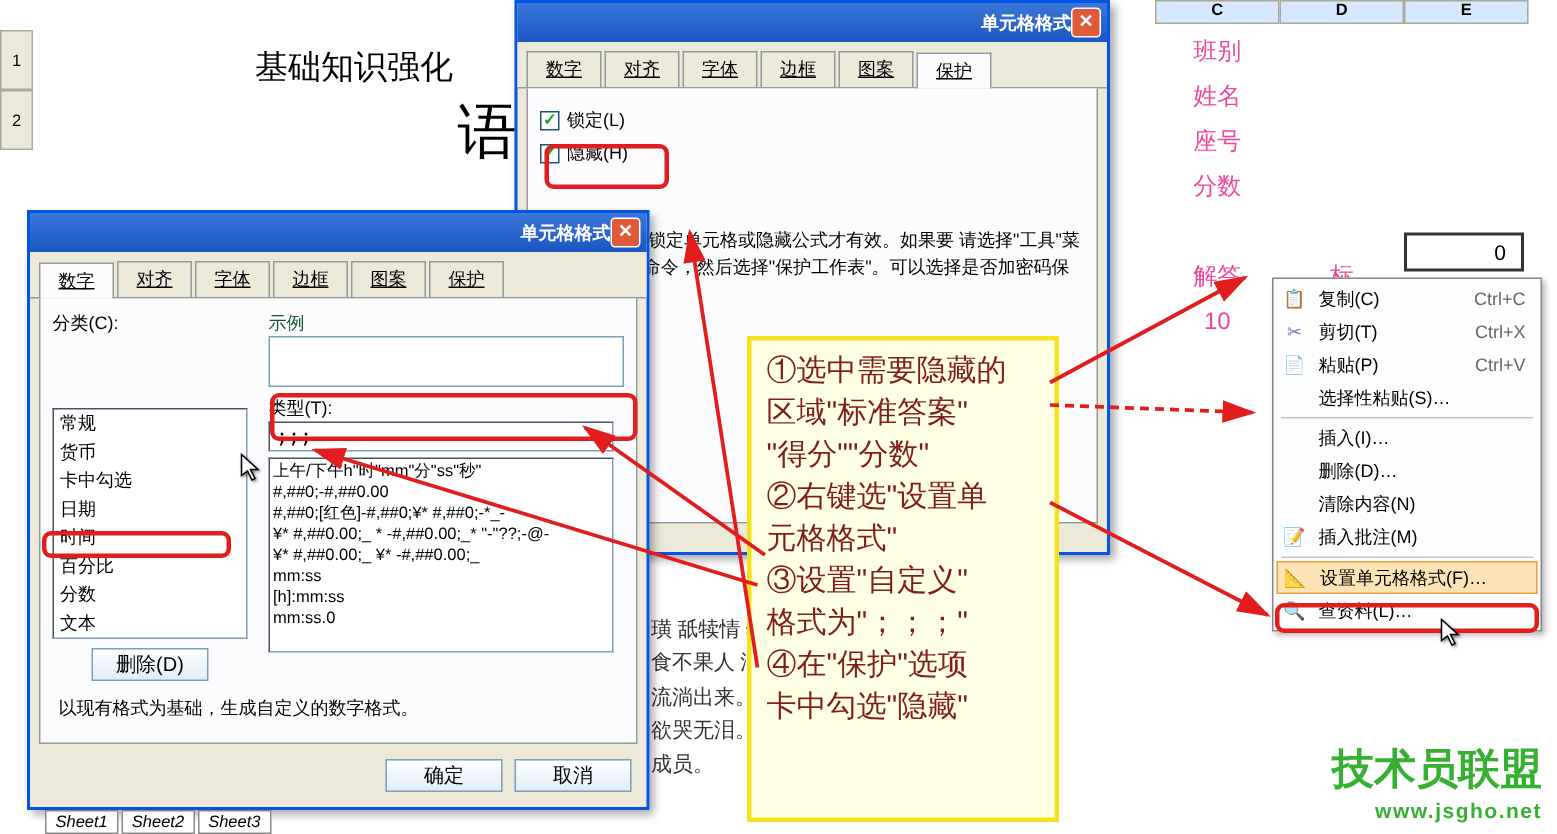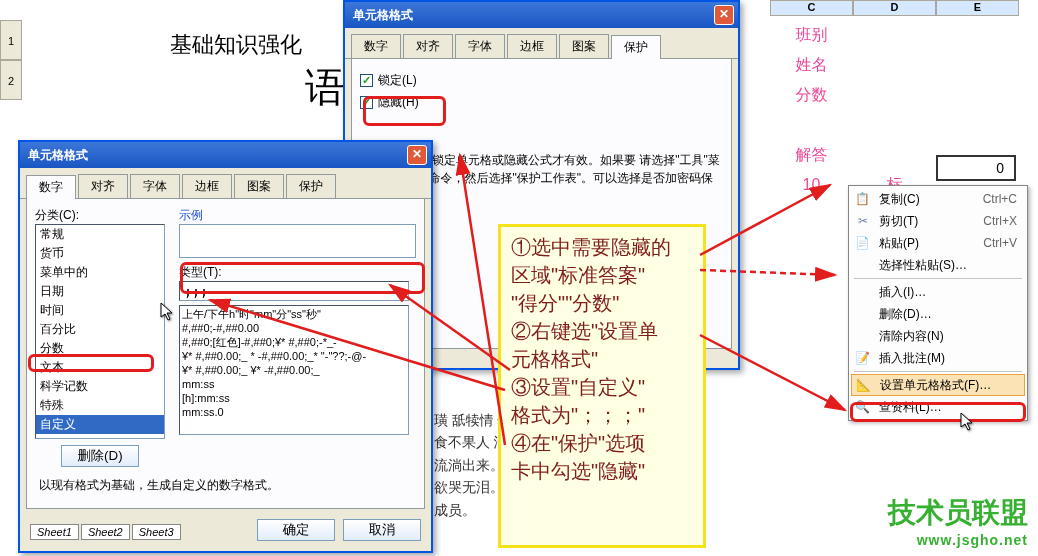--- a/index.html
+++ b/index.html
@@ -12,34 +12,34 @@
 .row-nums { position: absolute; left: 0; top: 20px; }
 .row-nums div { width: 22px; height: 40px; border: 1px solid #aca899; background: #ece9d8; text-align: center; line-height: 40px; font-size: 11px; }
 .bgtext { position: absolute; left: 170px; top: 30px; font-size: 22px; color: #000; font-family: SimSun; }
 .bigyu  { position: absolute; left: 305px; top: 60px; font-size: 40px; color: #000; font-family: KaiTi, SimSun; }
 
 .sheet-cells { position: absolute; left: 770px; top: 20px; font-size: 16px; color: #ec4899; font-family: KaiTi, SimSun; }
 .sheet-cells div { width: 83px; height: 30px; line-height: 30px; text-align: center; }
 
 
 .dialog { position: absolute; background: #ece9d8; border: 2px solid #0055e5; box-shadow: 3px 3px 6px rgba(0,0,0,.35); }
-.titlebar { display: flex; align-items: center; justify-content: space-between; height: 26px; background: linear-gradient(#3b77d8,#1a56c3); color: #fff; padding: 0 4px 0 8px; font-weight: bold; font-size: 12px; }
+.titlebar { display: flex; align-items: center; justify-content: flex-end; height: 26px; background: linear-gradient(#3b77d8,#1a56c3); color: #fff; padding: 0 4px 0 8px; font-weight: bold; font-size: 12px; }
 .closebtn { width: 20px; height: 20px; background: #e05a3a; border: 1px solid #fff; border-radius: 3px; color: #fff; text-align: center; line-height: 16px; font-weight: bold; cursor: pointer; }
 .tabbar { display: flex; background: #ece9d8; padding: 6px 6px 0 6px; border-bottom: 1px solid #919b9c; }
-.tab { padding: 3px 12px; border: 1px solid #919b9c; border-bottom: none; background: #ece9d8; margin-right: 2px; font-size: 12px; cursor: pointer; }
+.tab { padding: 3px 12px; border: 1px solid #919b9c; border-bottom: none; background: #ece9d8; margin-right: 2px; font-size: 12px; cursor: pointer; text-decoration: underline; }
 .tab.active { background: #fcfcfe; position: relative; top: 1px; }
 .panel { background: #fcfcfe; border: 1px solid #919b9c; border-top: none; margin: 0 6px; padding: 8px; }
 .btnrow { display: flex; justify-content: flex-end; gap: 8px; padding: 10px; }
 .winbtn { width: 78px; height: 22px; border: 1px solid #7b9ebd; background: linear-gradient(#fff,#e1ecf9); cursor: pointer; }
 
 
 .d1 { left: 18px; top: 140px; width: 415px; }
 .d1 .row1 { display: flex; gap: 14px; }
 .catbox { width: 130px; }
-.catlist { border: 1px inset #7f9db9; background: #fff; height: 215px; overflow: hidden; font-size: 12px; }
+.catlist { border: 1px inset #7f9db9; background: #fff; height: 154px; overflow: hidden; font-size: 12px; margin-top: 48px; }
 .catlist div { padding: 1px 4px; }
 .catlist .sel { background: #316ac5; color: #fff; }
 .sample { border: 1px solid #7f9db9; height: 34px; margin-bottom: 6px; background: #fff; }
 .typeinput { width: 230px; height: 20px; border: 1px inset #7f9db9; background: #fff; padding: 2px 4px; font-family: monospace; }
 .fmtlist { width: 230px; height: 130px; border: 1px inset #7f9db9; background: #fff; overflow-y: auto; font-family: monospace; font-size: 11px; line-height: 14px; padding: 1px 2px; margin-top: 4px; }
 .desc { font-size: 12px; color: #000; padding: 10px 4px 6px; }
 
 
 .d2 { left: 343px; top: 0; width: 397px; height: 370px; }
 .d2 .panel { height: 290px; font-size: 12px; line-height: 1.5; }
@@ -61,21 +61,21 @@
 
 .redmark { position: absolute; border: 3px solid #e21d1d; border-radius: 6px; pointer-events: none; }
 .rm1 { left: 363px; top: 96px; width: 83px; height: 30px; }  
 .rm2 { left: 28px;  top: 354px; width: 126px; height: 18px; }   
 .rm3 { left: 180px; top: 262px; width: 245px; height: 32px; }   
 .rm4 { left: 850px; top: 402px; width: 176px; height: 20px; }   
 
 
 .arrow { position: absolute; pointer-events: none; }
 
-.sheet-tabs { position: absolute; left: 30px; bottom: 16px; font-size: 11px; display: flex; gap: 2px; }
+.sheet-tabs { position: absolute; left: 30px; bottom: 0; font-size: 11px; display: flex; gap: 2px; }
 .sheet-tabs span { border: 1px solid #888; padding: 1px 6px; background: #fff; font-style: italic; }
 
 .watermark { position: absolute; right: 10px; bottom: 8px; text-align: right; font-weight: bold; }
 .watermark .brand { font-size: 28px; color: #36b030; }
 .watermark .url { font-size: 14px; color: #36b030; letter-spacing: 1px; }
 .cursor { position: absolute; width: 14px; height: 20px; }
 .cursor svg { filter: drop-shadow(1px 1px 1px rgba(0,0,0,.5)); }
 
 .ezero { position: absolute; left: 936px; top: 155px; width: 80px; height: 26px; border: 2px solid #333; text-align: right; padding-right: 10px; line-height: 22px; font-size: 14px; color: #000; }
 
@@ -93,20 +93,21 @@
   <div class="row-nums">
     <div>1</div>
     <div>2</div>
   </div>
   <div class="bgtext">基础知识强化</div>
   <div class="bigyu">语</div>
 
   <div class="sheet-cells">
     <div>班别</div>
     <div>姓名</div>
+    <div>座号</div>
     <div>分数</div>
     <div></div>
     <div>解答</div>
     <div>10</div>
   </div>
   <div class="sheet-cells" style="left:853px">
     <div></div>
       <div></div>
       <div></div>
       <div></div>
@@ -180,36 +181,36 @@
     <div class="tab">图案</div>
     <div class="tab">保护</div>
   </div>
   <div class="panel">
     <div class="row1">
       <div class="catbox">
         <div>分类(C):</div>
         <div class="catlist" id="catlist">
             <div>常规</div>
             <div>货币</div>
-            <div>菜单中的</div>
+            <div>卡中勾选</div>
             <div>日期</div>
             <div>时间</div>
             <div>百分比</div>
             <div>分数</div>
             <div>文本</div>
             <div>科学记数</div>
             <div>特殊</div>
             <div class="sel">自定义</div>
           </div>
         <div style="text-align:center;margin-top:6px">
           <button class="winbtn" style="width:78px">删除(D)</button>
         </div>
       </div>
       <div style="flex:1">
-        <div style="color:#1d4ed8">示例</div>
+        <div style="color:#14532d">示例</div>
         <div class="sample"></div>
         <div>类型(T):</div>
         <input class="typeinput" value=";;;" style="">
         <div class="fmtlist" id="fmtlist">
             <div>上午/下午h"时"mm"分"ss"秒"</div>
             <div>#,##0;-#,##0.00</div>
             <div>#,##0;[红色]-#,##0;¥* #,##0;-*_-</div>
             <div>¥* #,##0.00;_ * -#,##0.00;_* "-"??;-@-</div>
             <div>¥* #,##0.00;_ ¥* -#,##0.00;_</div>
             <div>mm:ss</div>

